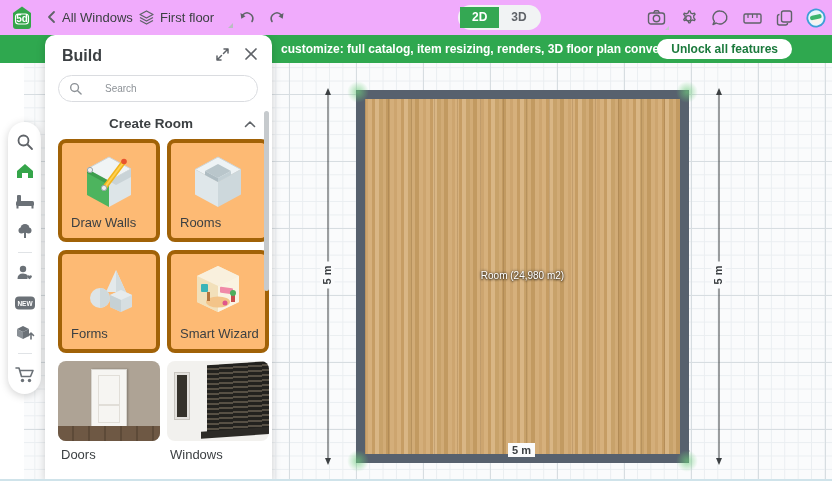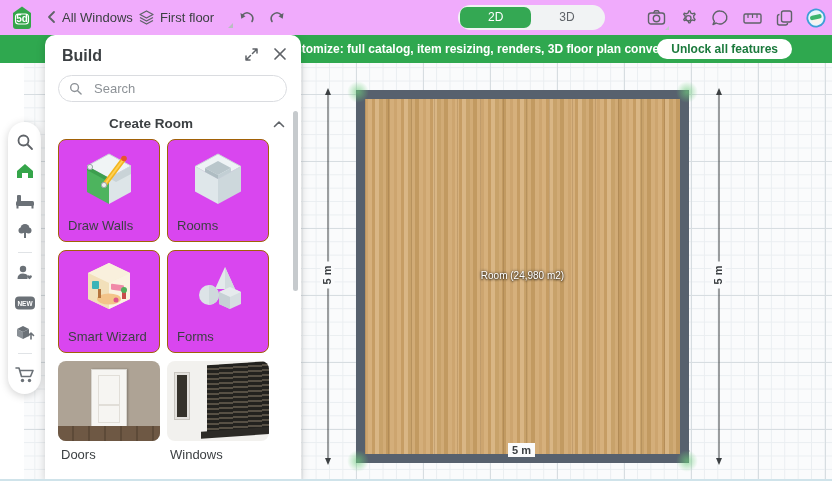--- a/index.html
+++ b/index.html
@@ -12,21 +12,21 @@
   .logo { position:absolute; left:10px; top:5px; width:24px; height:25px; cursor:pointer; }
   .tb-text { font-size:13px; color:#3c4043; }
   .chev-left { position:absolute; left:45px; top:9px; }
   .all-projects { position:absolute; left:62px; top:10px; cursor:pointer; }
   .layers-ic { position:absolute; left:138px; top:10px; }
   .first-floor { position:absolute; left:160px; top:10px; cursor:pointer; }
   .ff-corner { position:absolute; left:228px; top:23px; width:0; height:0; border-left:5px solid transparent; border-bottom:5px solid #b9bdc1; }
   .undo { position:absolute; left:238px; top:9px; cursor:pointer; }
   .redo { position:absolute; left:268px; top:9px; cursor:pointer; }
   .view-toggle { position:absolute; left:458px; top:5px; height:25px; background:#f1f3f4; border-radius:13px; display:flex; align-items:center; padding:2px; }
-  .vt-opt { height:21px; line-height:21px; padding:0 28px; font-size:12px; font-weight:normal; border-radius:7px; color:#5f6368; cursor:pointer; }
+  .vt-opt { height:21px; line-height:21px; padding:0 12px; font-size:12px; font-weight:bold; border-radius:0; color:#5f6368; cursor:pointer; }
   .vt-opt.active { background:#34a853; color:#fff; }
   .tb-right { position:absolute; right:6px; top:0; height:35px; display:flex; align-items:center; gap:12px; }
   .tb-icon { width:20px; height:20px; display:flex; align-items:center; justify-content:center; cursor:pointer; position:relative; }
   .cam-corner { position:absolute; right:-3px; bottom:-2px; width:0; height:0; border-left:4px solid transparent; border-bottom:4px solid #c3c7cb; }
 
   
   .canvas { position:absolute; top:35px; left:0; width:832px; height:446px;
     background-color:#fafbfc;
     background-image:
       linear-gradient(#d7dde1 1px, transparent 1px),
@@ -60,32 +60,32 @@
   .dim-label.vert { transform:rotate(-90deg); }
   .dim-top-clip { position:absolute; left:484px; top:20px; height:7px; overflow:hidden; z-index:4; }
   .dim-top-clip span { display:block; margin-top:-7px; font-size:11px; font-weight:bold; color:#3c4043; }
 
   
   .toolrail { position:absolute; left:8px; top:122px; width:33px; height:272px; background:#fff; border-radius:17px; box-shadow:0 2px 8px rgba(0,0,0,0.18); z-index:30; display:flex; flex-direction:column; align-items:center; padding-top:9px; }
   .rail-icon { width:22px; height:22px; margin-bottom:8px; display:flex; align-items:center; justify-content:center; cursor:pointer; }
   .rail-div { width:14px; height:1px; background:#e0e3e6; margin:2px 0 10px 0; }
 
   
-  .panel { position:absolute; left:45px; top:35px; width:256px; height:446px; background:#fff; border-radius:10px 10px 0 0; box-shadow:0 2px 10px rgba(0,0,0,0.18); z-index:35; overflow:hidden; }
+  .panel { position:absolute; left:45px; top:35px; width:227px; height:446px; background:#fff; border-radius:10px 10px 0 0; box-shadow:0 2px 10px rgba(0,0,0,0.18); z-index:35; overflow:hidden; }
   .panel-head { position:relative; height:34px; padding:12px 14px 0 17px; }
   .panel-title { font-size:16px; font-weight:bold; color:#3c4043; }
   .ph-expand { position:absolute; right:42px; top:12px; cursor:pointer; }
   .ph-close { position:absolute; right:14px; top:12px; cursor:pointer; }
   .search-box { position:relative; margin:6px 14px 0 13px; height:27px; border:1px solid #dadce0; border-radius:14px; display:flex; align-items:center; padding-left:10px; background:#fff; }
-  .search-box input { border:none; outline:none; font-size:13px; color:#3c4043; width:150px; margin-left:12px; font-family:"Liberation Sans",sans-serif; background:transparent; }
+  .search-box input { border:none; outline:none; font-size:10px; color:#3c4043; width:150px; margin-left:23px; font-family:"Liberation Sans",sans-serif; background:transparent; }
   .search-box input::placeholder { color:#8d9297; }
   .section-head { display:flex; align-items:center; justify-content:space-between; padding:0 16px 0 17px; margin-top:14px; }
   .section-label { font-size:13.5px; font-weight:bold; color:#3c4043;margin-left:47px; }
   .cards { display:flex; gap:7px; padding:8px 0 0 13px; }
-  .card { width:102px; height:103px; border:1px solid #a16207; border-radius:8px; position:relative; cursor:pointer; background:#d946ef; }
+  .card { width:102px; height:103px; border:4px solid #a16207; border-radius:8px; position:relative; cursor:pointer; background:#fdba74; }
   .card-img { position:absolute; left:0; top:6px; width:100%; height:66px; display:flex; align-items:center; justify-content:center; }
   .card-label { position:absolute; left:9px; bottom:8px; font-size:13px; color:#3c4043; }
   .photo-card { width:102px; cursor:pointer; }
   .photo-img { width:102px; height:80px; border-radius:8px; position:relative; overflow:hidden; }
   .photo-label { font-size:13px; color:#3c4043; margin:6px 0 0 3px; }
   .scroll-thumb { position:absolute; right:3px; top:76px; width:5px; height:180px; border-radius:3px; background:#c6cacd; }
 
   
   .doors-bg { position:absolute; inset:0; background:#aea395; }
   .doors-floor { position:absolute; left:0; bottom:0; width:100%; height:15px;
@@ -357,49 +357,49 @@
           </svg>
         </div>
         <div class="card-label">Rooms</div>
       </div>
     </div>
 
     <div class="cards">
       <div class="card">
         <div class="card-img">
           <svg width="62" height="62" viewBox="0 0 62 62">
+            <path d="M38 8 L48 30 L28 30 Z" fill="#e3e9eb"></path>
+            <path d="M38 8 L48 30 L38 30 Z" fill="#d2dbde"></path>
+            <circle cx="22" cy="36" r="10" fill="#dde4e7"></circle>
+            <path d="M22 26 a10 10 0 0 1 0 20 Z" fill="#cfd9dc"></path>
+            <path d="M43 28 L54 33 L54 45 L43 50 L32 45 L32 33 Z" fill="#d6dee1"></path>
+            <path d="M43 28 L54 33 L43 38 L32 33 Z" fill="#e6ebed"></path>
+            <path d="M32 33 L43 38 L43 50 L32 45 Z" fill="#c6d1d5"></path>
+          </svg>
+        </div>
+        <div class="card-label">Forms</div>
+      </div>
+      <div class="card">
+        <div class="card-img">
+          <svg width="62" height="62" viewBox="0 0 62 62">
             <path d="M31 4 L52 14 L52 40 L31 50 L10 40 L10 14 Z" fill="#f6ead0"></path>
             <path d="M31 4 L52 14 L31 24 L10 14 Z" fill="#f9f0dd"></path>
             <path d="M10 14 L31 24 L31 50 L10 40 Z" fill="#f2e0ba"></path>
             <path d="M52 14 L31 24 L31 50 L52 40 Z" fill="#faf3e2"></path>
             <ellipse cx="31" cy="40" rx="12" ry="5.5" fill="#f3c489"></ellipse>
             <rect x="33" y="26" width="13" height="6" rx="1" transform="skewY(8) translate(0,-6)" fill="#f08aa8"></rect>
             <rect x="14" y="22" width="7" height="8" rx="1" fill="#3bb4b8"></rect>
             <rect x="44" y="33" width="4" height="7" fill="#c84b4b"></rect>
             <circle cx="46" cy="31" r="3" fill="#4daf5c"></circle>
             <circle cx="38" cy="41" r="2.5" fill="#e0558a"></circle>
             <rect x="20" y="30" width="3" height="9" fill="#b4743c"></rect>
           </svg>
         </div>
         <div class="card-label">Smart Wizard</div>
       </div>
-      <div class="card">
-        <div class="card-img">
-          <svg width="62" height="62" viewBox="0 0 62 62">
-            <path d="M38 8 L48 30 L28 30 Z" fill="#e3e9eb"></path>
-            <path d="M38 8 L48 30 L38 30 Z" fill="#d2dbde"></path>
-            <circle cx="22" cy="36" r="10" fill="#dde4e7"></circle>
-            <path d="M22 26 a10 10 0 0 1 0 20 Z" fill="#cfd9dc"></path>
-            <path d="M43 28 L54 33 L54 45 L43 50 L32 45 L32 33 Z" fill="#d6dee1"></path>
-            <path d="M43 28 L54 33 L43 38 L32 33 Z" fill="#e6ebed"></path>
-            <path d="M32 33 L43 38 L43 50 L32 45 Z" fill="#c6d1d5"></path>
-          </svg>
-        </div>
-        <div class="card-label">Forms</div>
-      </div>
     </div>
 
 
     <div class="cards">
       <div class="photo-card">
         <div class="photo-img">
           <div class="doors-bg"></div>
           <div class="door"></div>
           <div class="doors-floor"></div>
         </div>

